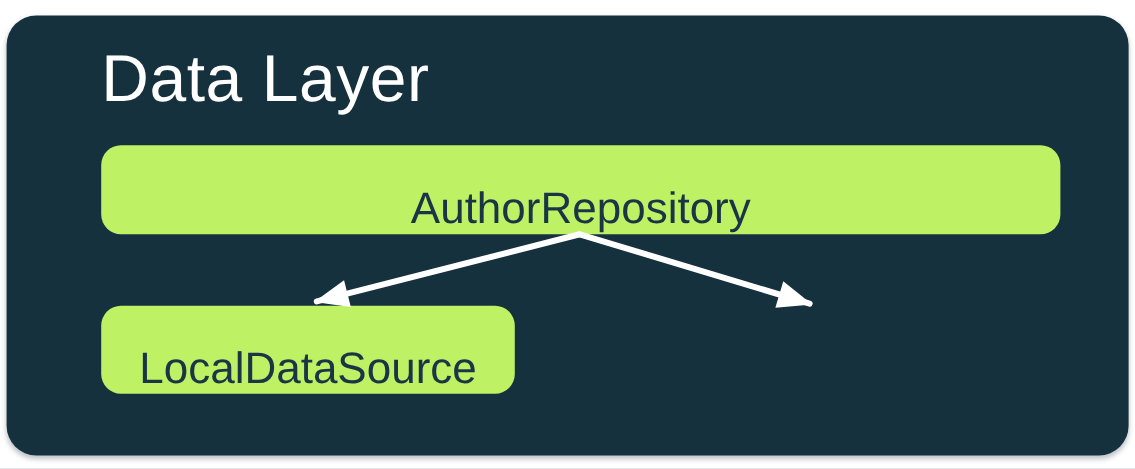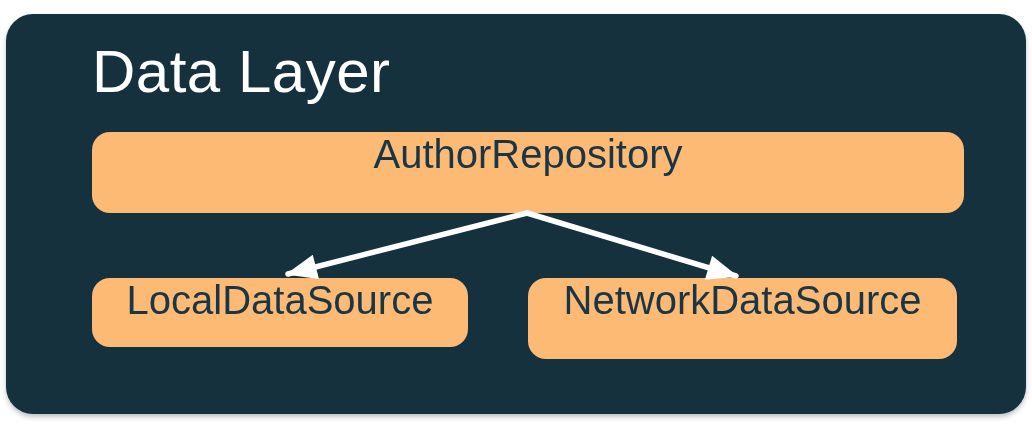--- a/index.html
+++ b/index.html
@@ -34,42 +34,42 @@
     margin: 0;
     font-size: 60px;
     font-weight: 400;
     letter-spacing: 0.5px;
     line-height: 1.12;
     color: #ffffff;
     white-space: nowrap;
   }
   .node {
     position: absolute;
-    background: #fdba74;
+    background: #bef264;
     border-radius: 18px;
     display: flex;
-    align-items: flex-start;
+    align-items: flex-end;
     justify-content: center;
     font-size: 40px;
     font-weight: 400;
     color: #1a3646;
     z-index: 2;
     white-space: nowrap;
   }
   .node-repository {
     left: 86px;
     top: 118px;
     width: 872px;
     height: 81px;
   }
   .node-local {
     left: 86px;
     top: 264px;
     width: 376px;
-    height: 69px;
+    height: 80px;
   }
   .node-network {
     left: 522px;
     top: 264px;
     width: 429px;
     height: 81px;
   }
   .edges-svg {
     position: absolute;
     left: 0;
@@ -99,18 +99,15 @@
     </svg>
 
     <div class="node node-repository">
       <span>AuthorRepository</span>
     </div>
 
     <div class="node node-local">
       <span>LocalDataSource</span>
     </div>
 
-    <div class="node node-network">
-      <span>NetworkDataSource</span>
-    </div>
 
   </div>
 </div>
 
 </body></html>

